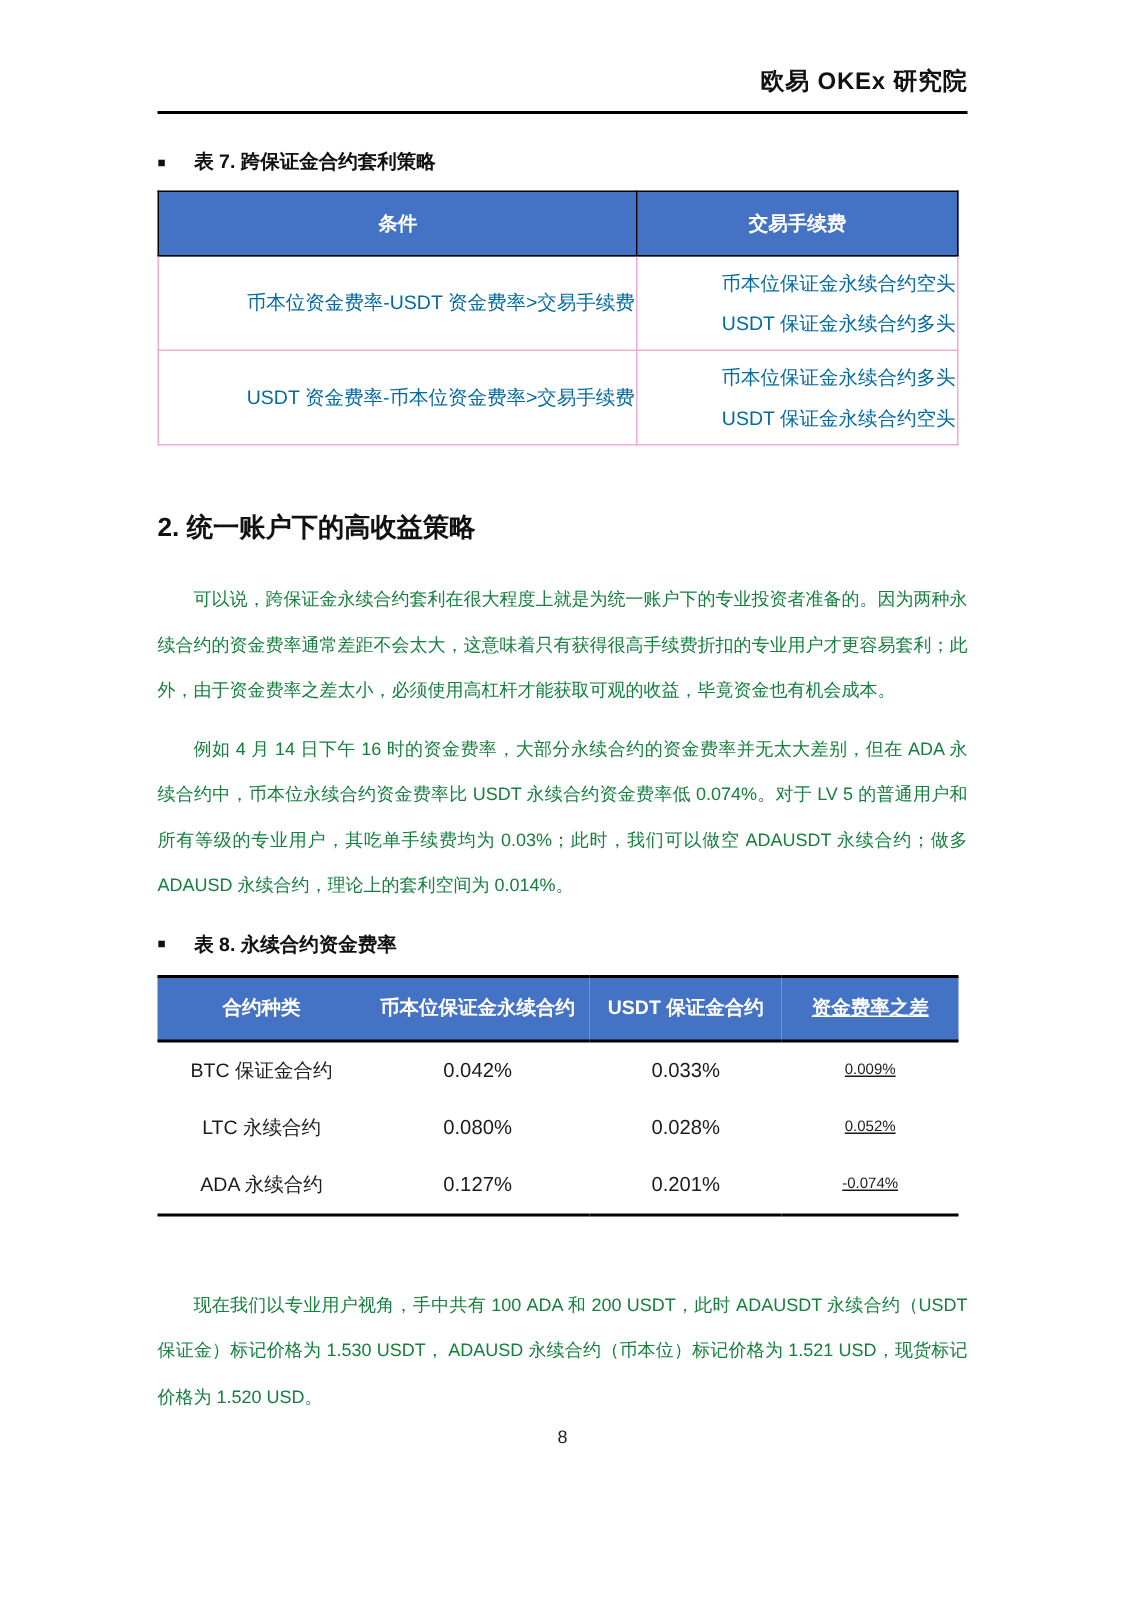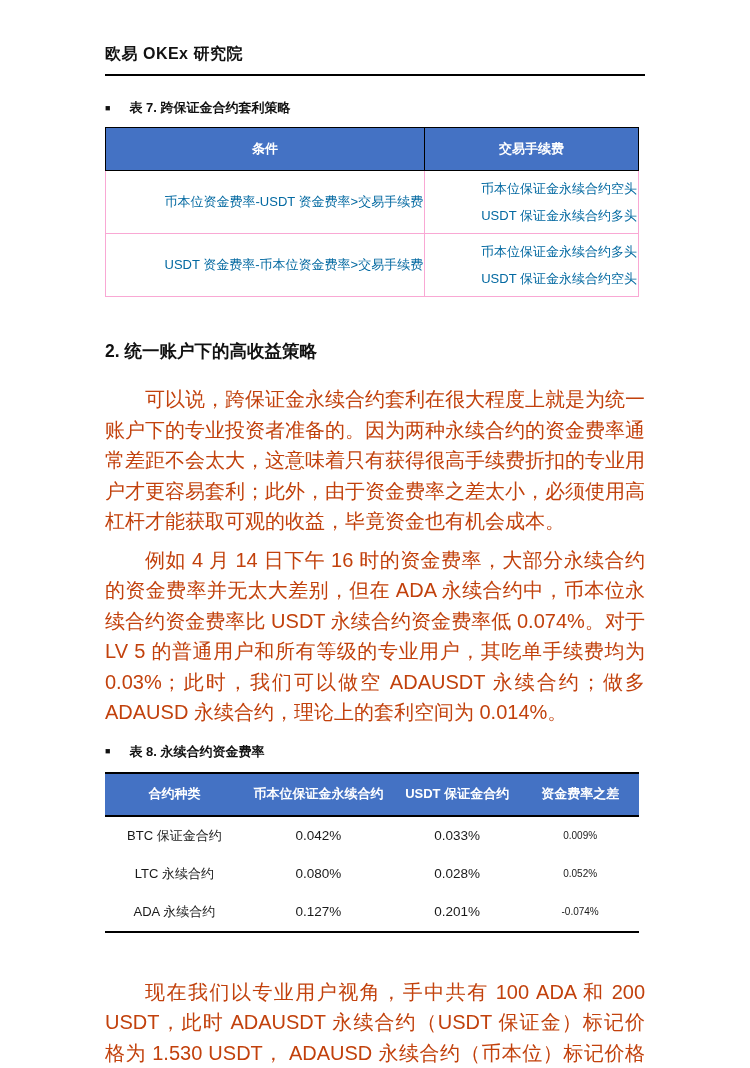--- a/index.html
+++ b/index.html
@@ -10,21 +10,21 @@
     position:relative;
     overflow:hidden;
   }
   .page{
     box-sizing:border-box;
     width:750px;height:1068px;
     padding:44px 105px 0 105px;
   }
   
   .doc-header{
-    text-align:left;
+    text-align:right;
     font-size:16px;
     font-weight:700;
     letter-spacing:0.5px;
   }
   .header-rule{
     height:0;
     border-bottom:2px solid #000000;
     margin-top:9px;
   }
   
@@ -68,25 +68,25 @@
   .t7 td .line{line-height:27px;}
   
   .section-heading{
     margin-top:42px;
     font-size:17.5px;
     font-weight:700;
   }
   .para{
     margin:0;
     margin-top:21px;
-    font-size:20px;
+    font-size:12px;
     line-height:30.5px;
     text-align:justify;
     text-indent:2em;
-    color:#c2410c;
+    color:#15803d;
   }
   .para + .para{margin-top:8px;}
   
   .t8{
     width:534px;
     margin-top:11px;
     font-size:13px;
     border-top:2.5px solid #000000;
     border-bottom:2.5px solid #000000;
   }
@@ -102,21 +102,21 @@
   }
   .t8 td{
     height:36px;
     text-align:center;
     vertical-align:middle;
     color:#1a1a1a;
   }
   .t8 .c1{width:26%;}
   .t8 .c2{width:28%;}
   .t8 .c3{width:24%;}
-  .t8 .c4{width:22%;}
+  .t8 .c4{width:22%;text-decoration:underline;}
   .t8 td.c2,.t8 td.c3{font-size:13.5px;}
   .t8 td.c4{font-size:10px;}
   
   .para-last{margin-top:44px;}
   .page-number{
     text-align:center;
     font-size:12px;
     margin-top:5px;
     color:#222222;
   }

